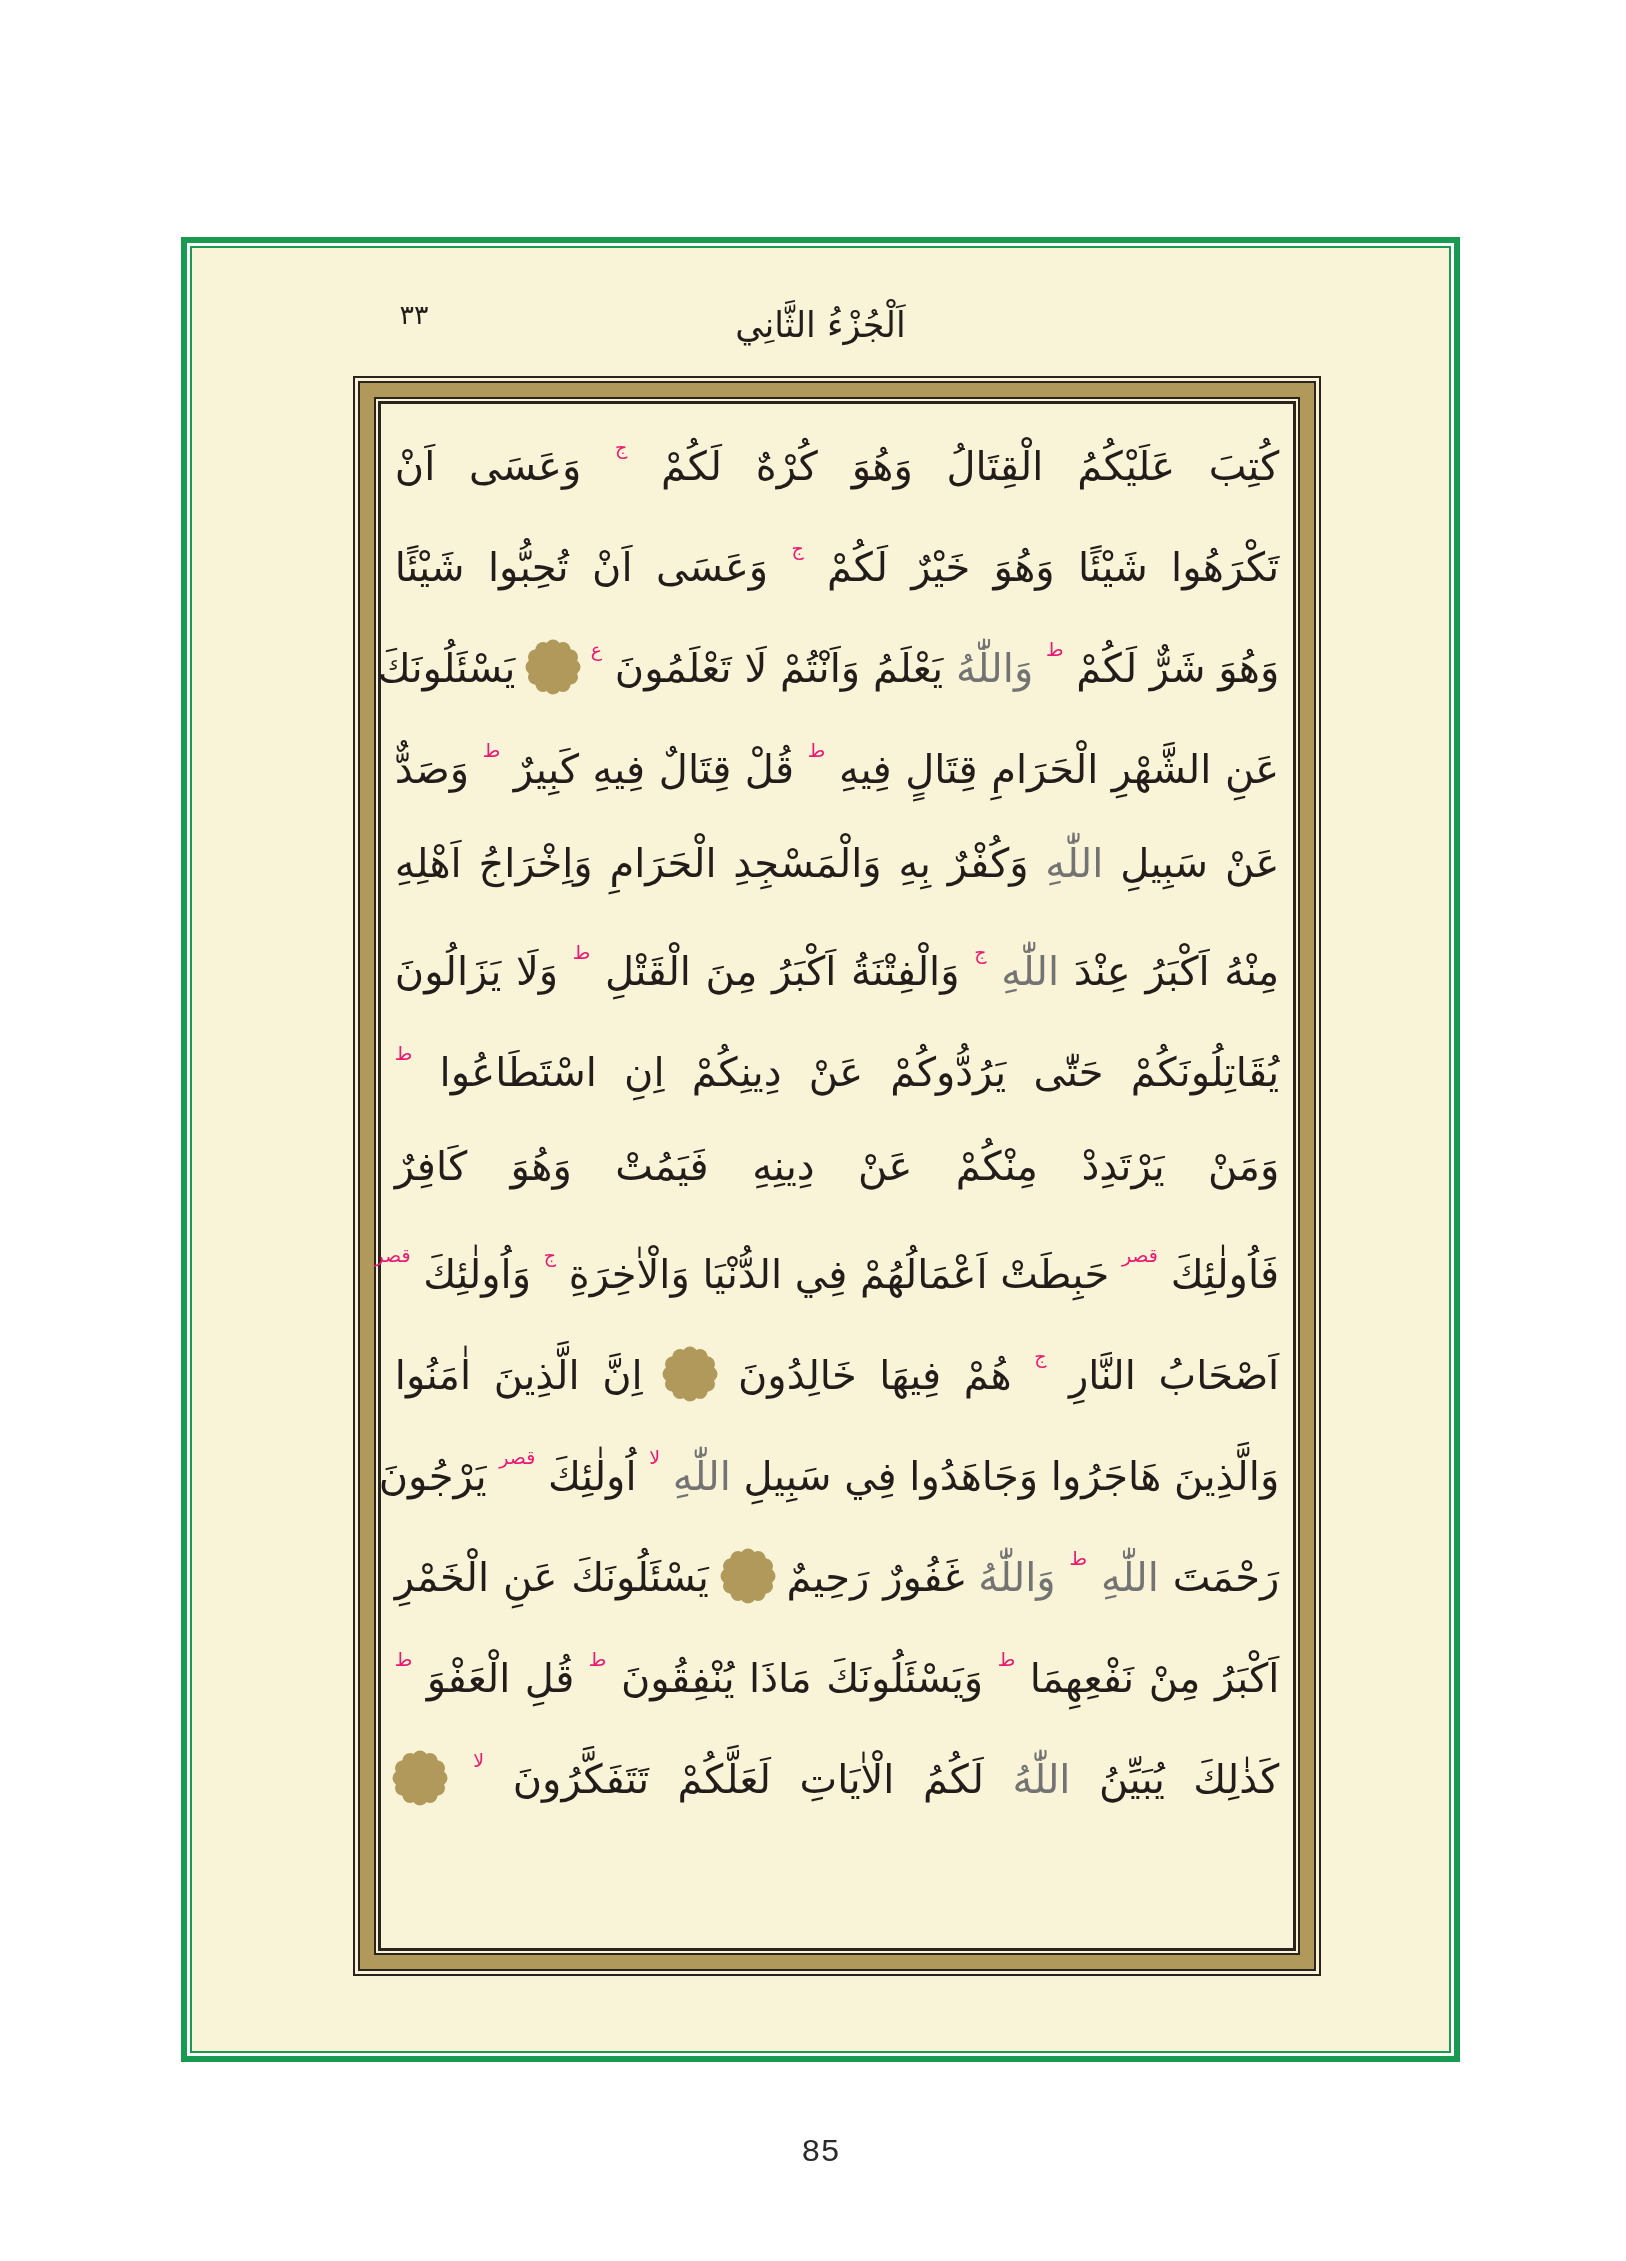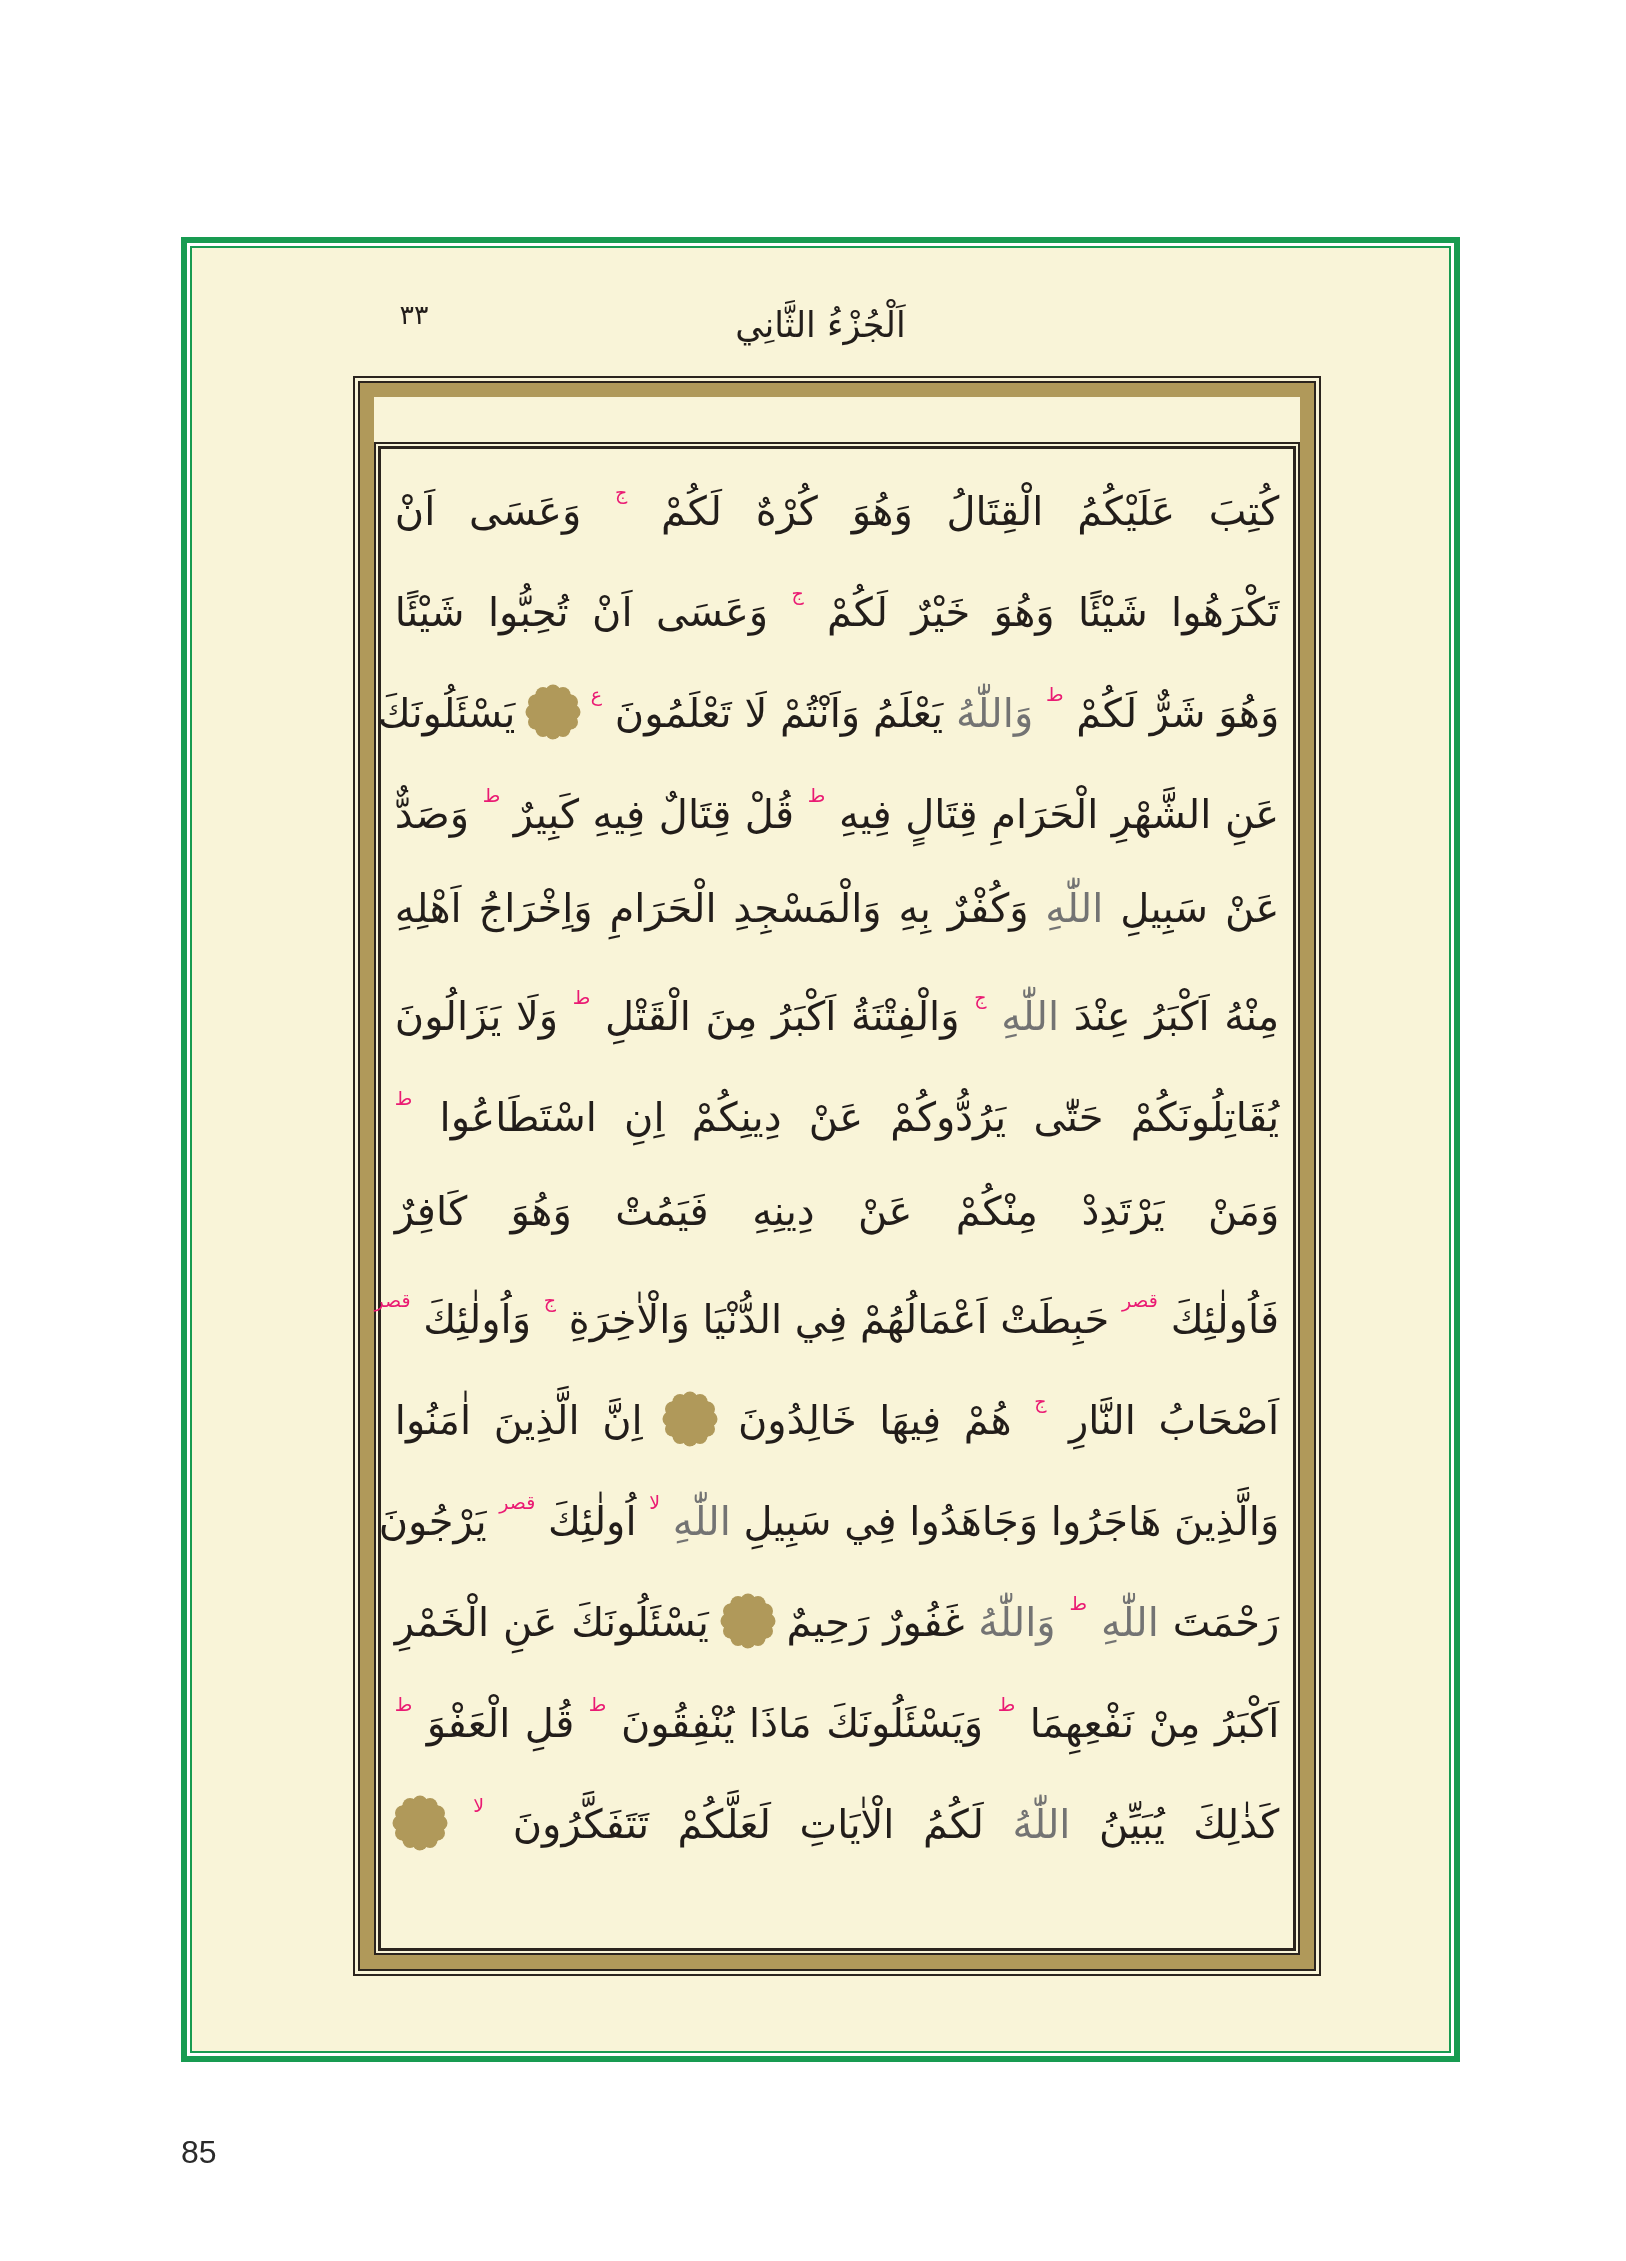--- a/index.html
+++ b/index.html
@@ -24,21 +24,21 @@
     position:absolute;left:377px;top:299px;width:74px;text-align:center;
     font-size:27px;color:#221D1A;direction:rtl;
   }
   
   .frame-outer{
     position:absolute;left:353px;top:376px;width:968px;height:1600px;
     box-sizing:border-box;border:2px solid #2B241E;
   }
   .frame-line2{position:absolute;inset:2.7px;border:2px solid #2B241E;}
   .frame-gold{position:absolute;inset:0;border:14.8px solid #B0995A;}
-  .frame-line3{position:absolute;inset:0;border:2px solid #2B241E;margin-top:45px;}
+  .frame-line3{position:absolute;inset:0;border:2px solid #2B241E;}
   .frame-line4{position:absolute;inset:2.7px;border:3.4px solid #2B241E;background:#F9F4D8;}
   
   .text-area{
     position:absolute;inset:0;padding:5.4px 13.4px 5.4px 13.4px;direction:rtl;
   }
   .line{
     height:101px;line-height:98px;white-space:nowrap;
     text-align:justify;text-align-last:justify;-moz-text-align-last:justify;
     font-size:40px;color:#221D1A;
   }
@@ -55,22 +55,22 @@
       0 20px 0 -17.5px #B0995A, -10px 17.5px 0 -17.5px #B0995A, -17.5px 10px 0 -17.5px #B0995A,
       -20px 0 0 -17.5px #B0995A, -17.5px -10px 0 -17.5px #B0995A, -10px -17.5px 0 -17.5px #B0995A,
       0 -20px 0 -17.5px #B0995A, 10px -17.5px 0 -17.5px #B0995A, 17.5px -10px 0 -17.5px #B0995A;
   }
   .vnum{
     display:inline-block;width:50px;height:50px;line-height:50px;
     color:#F9F4D8;font-size:19px;transform:rotate(90deg);direction:rtl;
   }
   
   .footer-page{
-    position:absolute;left:181px;top:2134px;width:1279px;text-align:left;
-    font-family:Liberation Sans, sans-serif;font-size:32px;color:#2A2A2A;
+    position:absolute;left:181px;top:2134px;width:1279px;text-align:center;
+    font-family:Liberation Mono, monospace;font-size:32px;color:#2A2A2A;
   }
 </style>
 </head>
 <body>
 
 <div class="green-frame">
   <div class="green-inner"></div>
 </div>
 
 <div class="juz-title">اَلْجُزْءُ الثَّانِي</div>

